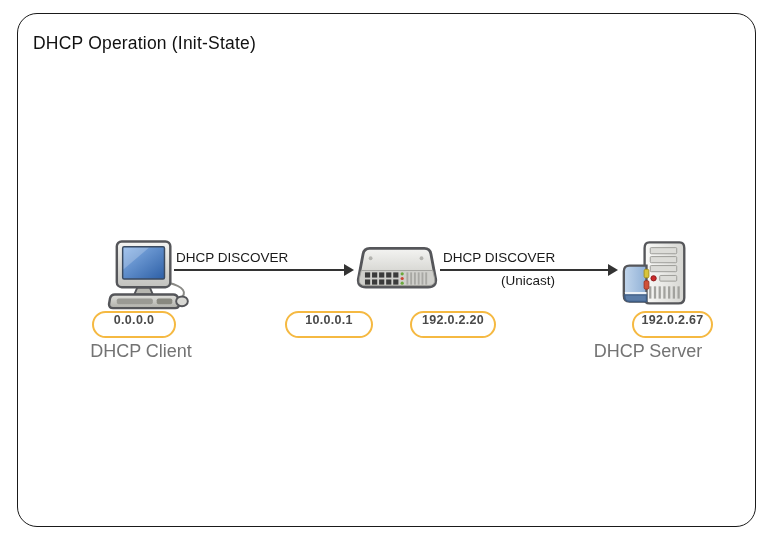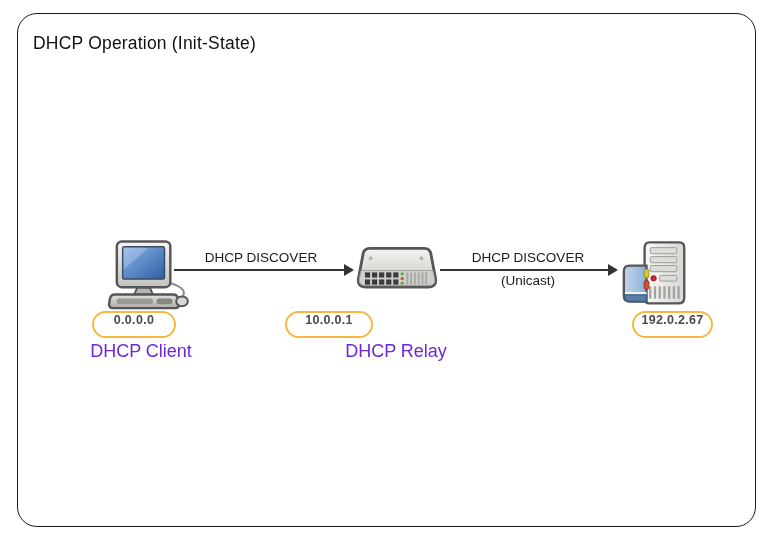--- a/index.html
+++ b/index.html
@@ -32,42 +32,42 @@
     position: absolute; height: 2px; background: #333333; top: 269px;
   }
   .edge-arrowhead {
     position: absolute; top: 264px; width: 0; height: 0;
     border-top: 6px solid transparent;
     border-bottom: 6px solid transparent;
     border-left: 10px solid #333333;
   }
   .edge-label {
     position: absolute; top: 250px; width: 170px;
-    text-align: center; font-size: 13.5px; color: #1a1a1a;
+    font-size: 13.5px; color: #1a1a1a;
     white-space: nowrap;
   }
   .edge-sublabel {
     position: absolute; top: 273px; width: 170px;
     text-align: center; font-size: 13.5px; color: #1a1a1a;
     white-space: nowrap;
   }
 
   .ip-badge {
     position: absolute; top: 311px; height: 27px;
     border: 2.5px solid #F5B942;
     border-radius: 14px;
     background: #ffffff;
     display: flex; justify-content: center;
     font-size: 12.5px; font-weight: bold; color: #4a4a4a;
     letter-spacing: 0.3px;
   }
 
   .node-label {
     position: absolute; top: 341px; width: 130px;
-    text-align: center; font-size: 18px; color: #6d28d9;
+    text-align: center; font-size: 18px; color: #737373;
     white-space: nowrap;
   }
 </style>
 </head>
 <body>
 
 <div class="canvas">
 
   <div class="frame"></div>
 
@@ -143,21 +143,23 @@
       <line x1="70" y1="28" x2="70" y2="41"></line>
         <line x1="74" y1="28" x2="74" y2="41"></line>
     </g>
     <circle cx="15" cy="13" r="2" fill="#b4b4b0"></circle>
     <circle cx="69" cy="13" r="2" fill="#b4b4b0"></circle>
   </svg>
 
   <div class="ip-badge" style="left:285px; width:88px;">
     <span>10.0.0.1</span>
   </div>
-  <div class="node-label" style="left:331px;">DHCP Relay</div>
+  <div class="ip-badge" style="left:410px; width:86px;">
+    <span>192.0.2.20</span>
+  </div>
 
   <div class="edge-line" style="left:440px; width:168px;"></div>
   <div class="edge-arrowhead" style="left:608px;"></div>
   <div class="edge-label" style="left:443px;">DHCP DISCOVER</div>
   <div class="edge-sublabel" style="left:443px;text-align:center;">(Unicast)</div>
 
   <svg class="node-icon" style="left:621px; top:241px;" width="68" height="68" viewBox="0 0 72 72">
     <defs>
       <linearGradient id="tw" x1="0" y1="0" x2="1" y2="0">
         <stop offset="0" stop-color="#fafaf8"></stop>
@@ -188,14 +190,15 @@
       <path d="M4,54 L27,54 L27,59 L5,59 Z" fill="#eef3f8" stroke="none"></path>
       <path d="M4,57 L27,57 L27,64 L9,64 Q4,64 4,59 Z" fill="#5b7da8" stroke="#3e5c82" stroke-width="1.5"></path>
       <rect x="24.5" y="30" width="5" height="9" rx="1.5" fill="#d8c43a" stroke="#a8921a"></rect>
       <rect x="24.5" y="42" width="5" height="9" rx="1.5" fill="#d05038" stroke="#a03020"></rect>
     </g>
   </svg>
 
   <div class="ip-badge" style="left:632px; width:81px;">
     <span>192.0.2.67</span>
   </div>
+  <div class="node-label" style="left:583px;">DHCP Server</div>
 
 </div>
 
 </body></html>

